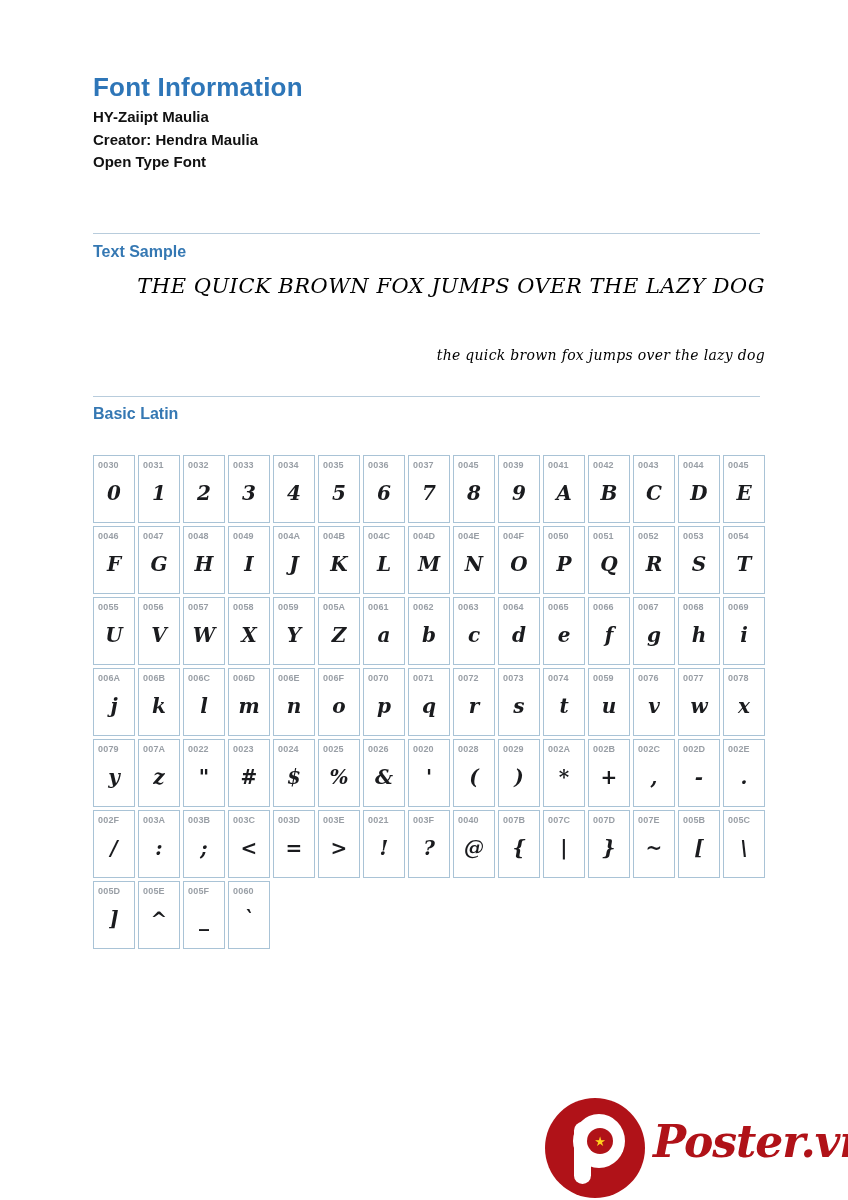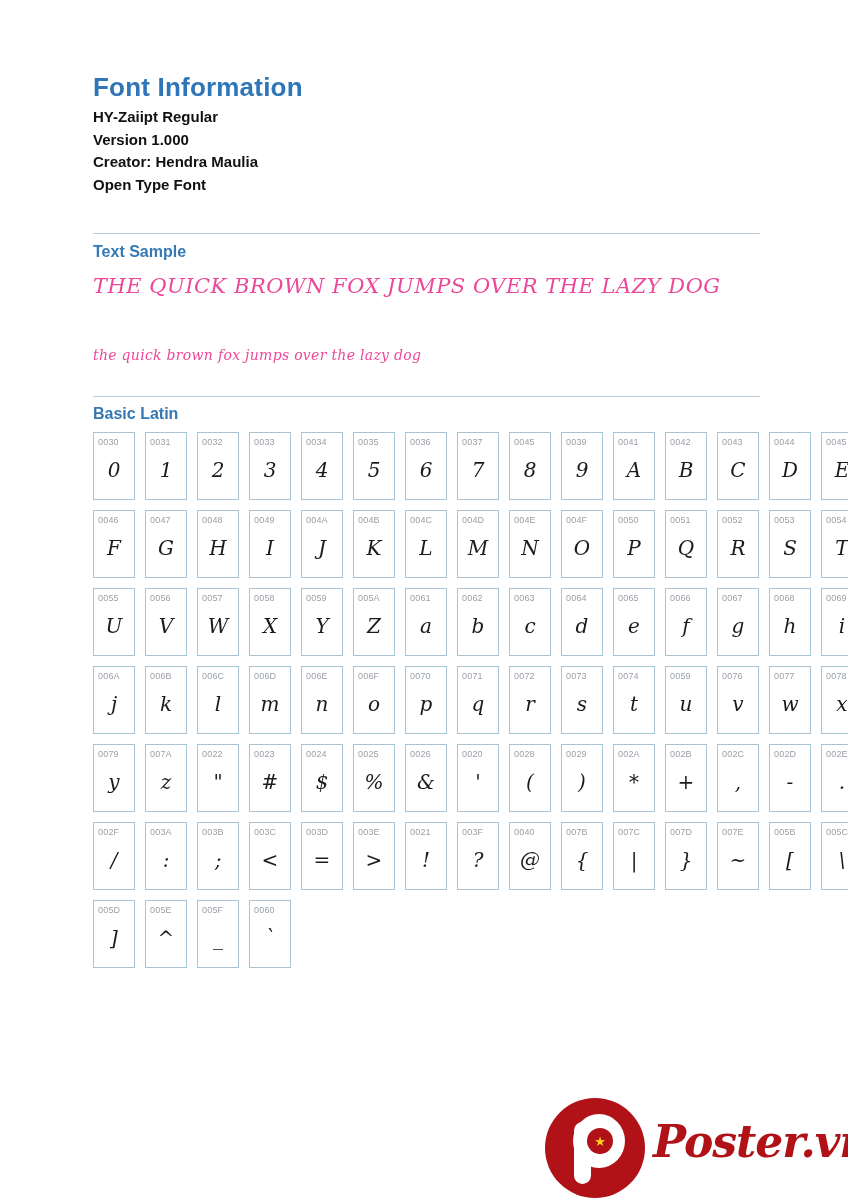--- a/index.html
+++ b/index.html
@@ -16,27 +16,27 @@
   .divider { position:absolute; left:93px; width:667px; height:0;
              border-top:1px solid #b8ccdc; }
   .divider-1 { top:233px; }
   .divider-2 { top:396px; }
 
   .section-heading { position:absolute; left:93px; font-size:16px; font-weight:bold;
                      color:#3578B3; }
   .heading-text-sample { top:243px;text-align:center; }
   .heading-basic-latin { top:405px; }
 
-  .sample-line { position:absolute; left:93px; width:672px; text-align:left;
-                 font-family:"DejaVu Serif", serif; font-style:italic; color:#ec4899; }
+  .sample-line { position:absolute; left:93px; width:672px; text-align:right;
+                 font-family:"DejaVu Serif", serif; font-style:italic; color:#000000; }
   .sample-upper { top:274px; font-size:21px; letter-spacing:0.5px; }
   .sample-lower { top:347px; font-size:14px; letter-spacing:0.3px; }
 
-  .glyph-grid { position:absolute; left:93px; top:432px; width:672px;
-                display:grid; grid-template-columns:repeat(15, 42px); gap:10px; }
+  .glyph-grid { position:absolute; left:93px; top:455px; width:672px;
+                display:grid; grid-template-columns:repeat(15, 42px); gap:3px;font-weight:bold; }
   .cell { width:42px; height:68px; border:1px solid #a9c3d6; background:#fff;
           display:flex; flex-direction:column; }
   .cell .code { font-size:9px; color:#999fa6; padding:4px 0 0 4px; letter-spacing:0.2px; }
   .cell .glyph { flex:1; display:flex; align-items:center; justify-content:center;
                  font-family:"DejaVu Serif", serif; font-style:italic; font-size:20px;
                  color:#1a1b1e; padding-bottom:6px; }
 
   .logo { position:absolute; left:545px; top:1098px; width:303px; height:100px; }
   .badge { position:absolute; left:0; top:0; width:100px; height:100px;
            border-radius:50%; background:#B01218; }
@@ -53,22 +53,21 @@
                white-space:nowrap; letter-spacing:-1px; }
 </style>
 </head>
 <body>
 
 <div class="page">
 
   <h1 class="doc-title">Font Information</h1>
 
   <div class="info-block">
-    <div class="info-line">HY-Zaiipt Regular</div>
-    <div class="info-line">Version 1.000</div>
+    <div class="info-line">HY-Zaiipt Maulia</div>
     <div class="info-line">Creator: Hendra Maulia</div>
     <div class="info-line">Open Type Font</div>
   </div>
 
   <div class="divider divider-1"></div>
 
   <h2 class="section-heading heading-text-sample">Text Sample</h2>
 
   <div class="sample-line sample-upper">THE QUICK BROWN FOX JUMPS OVER THE LAZY DOG</div>
   <div class="sample-line sample-lower">the quick brown fox jumps over the lazy dog</div>

